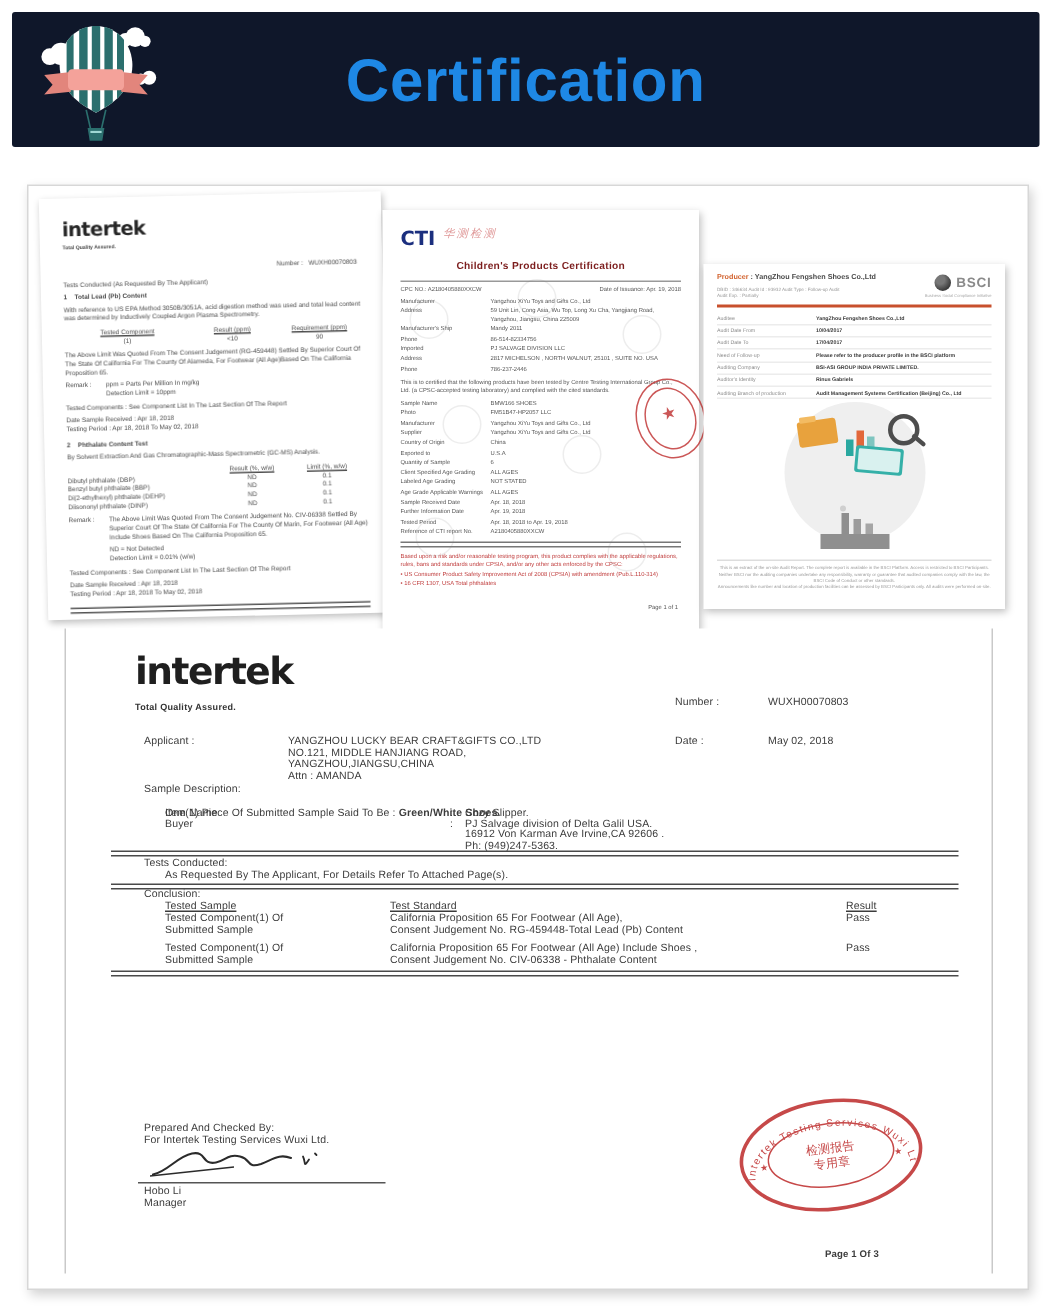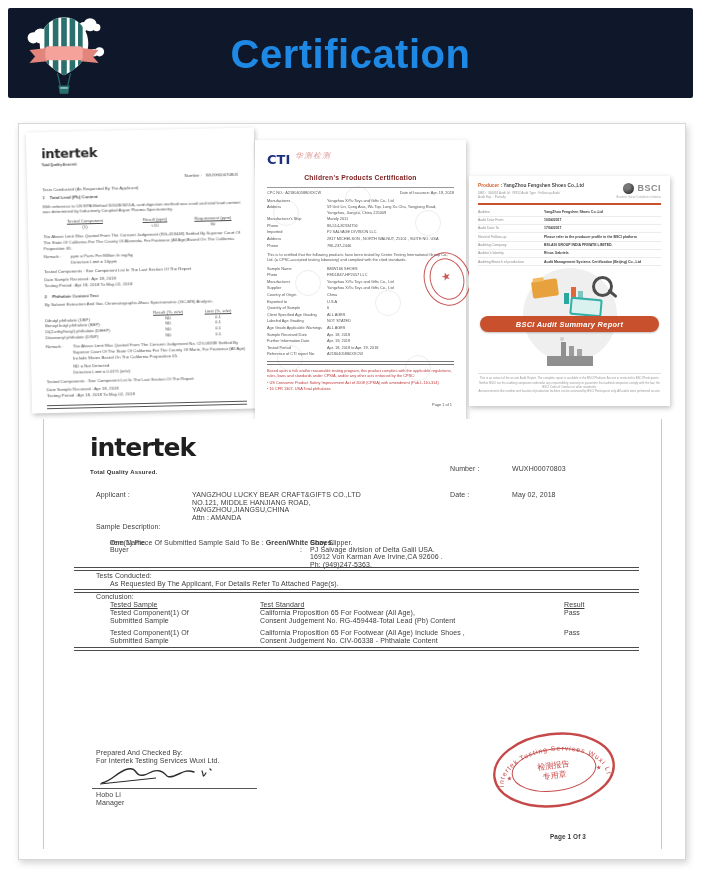--- a/index.html
+++ b/index.html
@@ -404,21 +404,20 @@
       <div class="bsci-illus">
         <div class="bsci-circle"></div>
         <div class="ic-folder"></div>
         <div class="ic-bars">
           <i style="height:11px;background:#2aa8a0"></i>
           <i style="height:17px;background:#e2673a"></i>
           <i style="height:13px;background:#7fc5c0"></i>
         </div>
         <div class="ic-tablet"></div>
         <div class="ic-mag"></div>
-        <div class="bsci-banner">BSCI Audit Summary Report</div>
         <div class="factory">
           <span class="smoke"></span>
             <span class="ch1"></span>
             <span class="ch2"></span>
             <span class="ch3"></span>
             <span class="base"></span>
         </div>
       </div>
       <div class="bsci-footer">This is an extract of the on-site Audit Report. The complete report is available in the BSCI Platform. Access is restricted to BSCI Participants.
 Neither BSCI nor the auditing companies undertake any responsibility, warranty or guarantee that audited companies comply with the law, the BSCI Code of Conduct or other standards.

